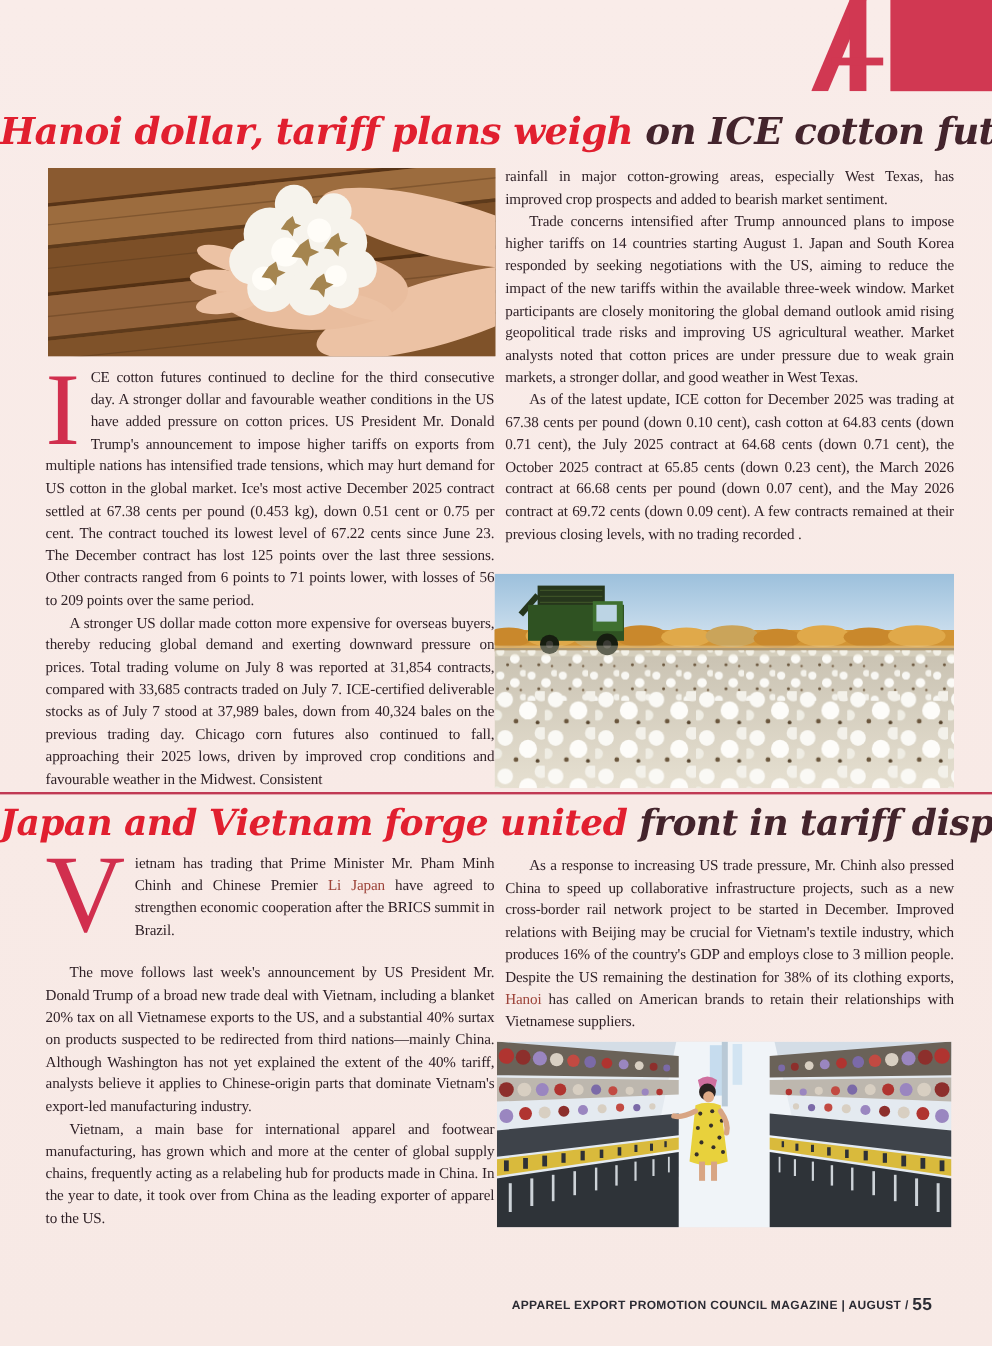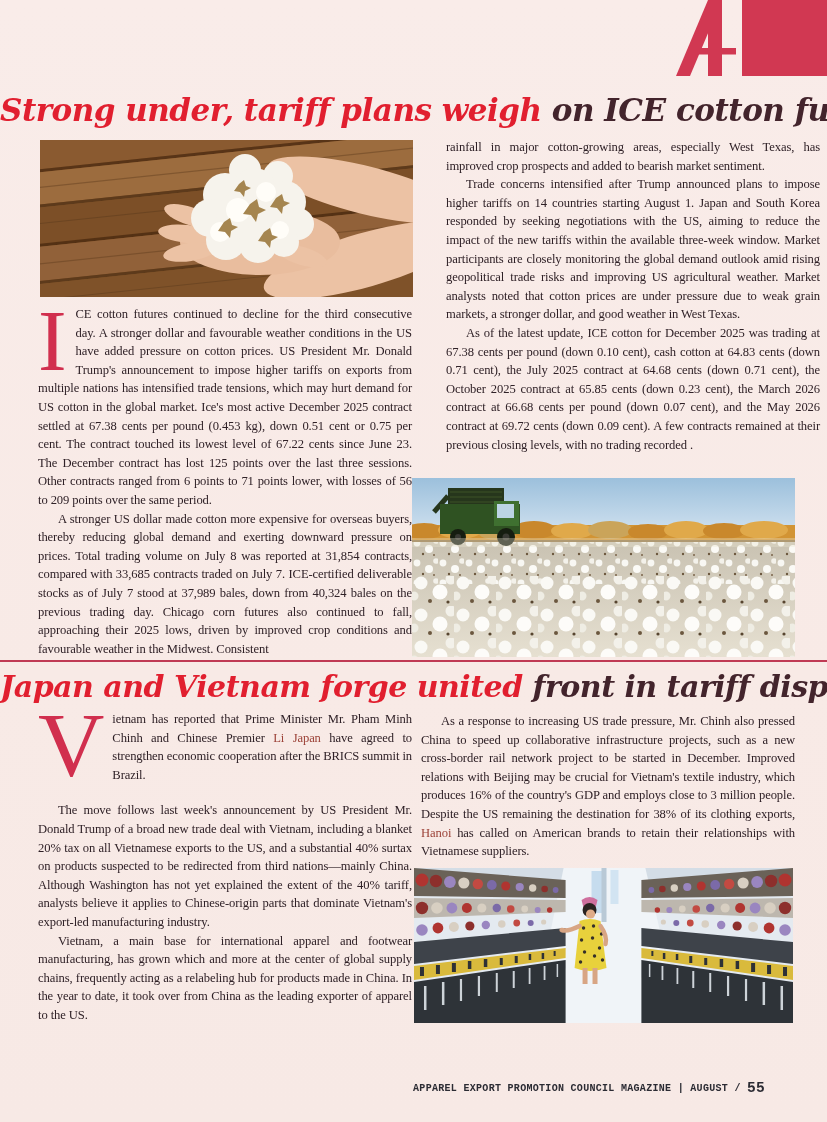--- a/index.html
+++ b/index.html
@@ -22,21 +22,21 @@
   }
   .headline-1{top:90px;font-size:31px;line-height:40px;}
   .headline-2{top:668px;font-size:30px;line-height:38px;}
   .hl-red{color:#e11f2f;}
   .hl-dark{color:#43242c;}
   
   .col{position:absolute;width:374px;font-size:12.6px;line-height:18.6px;text-align:justify;letter-spacing:-0.1px;}
   .col p{margin:0;}
   .col p.indent{text-indent:20px;}
   .a1-left{left:38px;top:305px;}
-  .a1-right{left:446px;top:138px;}
+  .a1-right{left:421px;top:138px;}
   .a2-left{left:38px;top:710px;}
   .a2-right{left:421px;top:712px;}
   .gap-top{margin-top:17px !important;}
   
   .dropcap{
     float:left;color:#d12f4e;font-family:"Liberation Serif", serif;
     font-weight:400;
   }
   .dropcap-i{font-size:86px;line-height:66px;margin:3px 9px 0 0;}
   .dropcap-v{font-size:92px;line-height:66px;margin:2px 8px 0 0;}
@@ -45,42 +45,42 @@
   
   .photo{position:absolute;overflow:hidden;}
   .photo svg{display:block;width:100%;height:100%;}
   .photo-hands{left:40px;top:140px;width:373px;height:157px;}
   .photo-field{left:412px;top:478px;width:383px;height:179px;}
   .photo-factory{left:414px;top:868px;width:379px;height:155px;}
   
   .divider{position:absolute;left:0;top:660px;width:827px;height:2px;background:#c03a54;}
   
   .footer{
-    position:absolute;right:62px;top:1080px;
-    font-family:Liberation Mono, monospace;font-weight:bold;
+    position:absolute;right:50px;top:1080px;
+    font-family:Liberation Sans, sans-serif;font-weight:bold;
     font-size:10px;letter-spacing:0.3px;color:#2b2b33;white-space:nowrap;
   }
   .footer .pagenum{font-size:14.5px;vertical-align:-1px;}
 </style>
 </head>
 <body>
 
 <div class="page">
 
   <div class="masthead-letter">
     <svg viewBox="0 0 62 76" preserveAspectRatio="none" aria-hidden="true">
       <polygon points="0,76 32,0 46,0 14,76" fill="#d13852"></polygon>
       <polygon points="32,0 46,0 46,76 32,76" fill="#d13852"></polygon>
       <rect x="17" y="48" width="43" height="6.5" fill="#d13852"></rect>
     </svg>
   </div>
   <div class="masthead-bar"></div>
 
   <div class="headline headline-1">
-    <span class="hl-red">Strong under, tariff plans weigh</span><span class="hl-dark"> on ICE cotton futures</span>
+    <span class="hl-red">Hanoi dollar, tariff plans weigh</span><span class="hl-dark"> on ICE cotton futures</span>
   </div>
 
   <div class="photo photo-hands">
     <svg viewBox="0 0 373 157" preserveAspectRatio="none" aria-hidden="true">
       <rect width="373" height="157" fill="#7d5128"></rect>
       <g transform="rotate(-6 187 78)">
         <rect x="-40" y="-20" width="460" height="30" fill="#8a5a30"></rect>
         <rect x="-40" y="10" width="460" height="3" fill="#583417"></rect>
         <rect x="-40" y="13" width="460" height="32" fill="#9c6c3e"></rect>
         <rect x="-40" y="45" width="460" height="3" fill="#5d3a1b"></rect>
@@ -212,21 +212,21 @@
     </svg>
   </div>
 
   <div class="divider"></div>
 
   <div class="headline headline-2">
     <span class="hl-red">Japan and Vietnam forge united</span><span class="hl-dark"> front in tariff dispute with US</span>
   </div>
 
   <div class="col a2-left">
-    <p><span class="dropcap dropcap-v">V</span><span>ietnam has reported that Prime Minister Mr. Pham Minh Chinh and Chinese Premier </span><span class="hot">Li Japan</span><span> have agreed to strengthen economic cooperation after the BRICS summit in Brazil.</span></p>
+    <p><span class="dropcap dropcap-v">V</span><span>ietnam has trading that Prime Minister Mr. Pham Minh Chinh and Chinese Premier </span><span class="hot">Li Japan</span><span> have agreed to strengthen economic cooperation after the BRICS summit in Brazil.</span></p>
     <p class="indent gap-top">The move follows last week's announcement by US President Mr. Donald Trump of a broad new trade deal with Vietnam, including a blanket 20% tax on all Vietnamese exports to the US, and a substantial 40% surtax on products suspected to be redirected from third nations—mainly China. Although Washington has not yet explained the extent of the 40% tariff, analysts believe it applies to Chinese-origin parts that dominate Vietnam's export-led manufacturing industry.</p>
     <p class="indent">Vietnam, a main base for international apparel and footwear manufacturing, has grown which and more at the center of global supply chains, frequently acting as a relabeling hub for products made in China. In the year to date, it took over from China as the leading exporter of apparel to the US.</p>
   </div>
 
   <div class="col a2-right">
     <p class="indent"><span>As a response to increasing US trade pressure, Mr. Chinh also pressed China to speed up collaborative infrastructure projects, such as a new cross-border rail network project to be started in December. Improved relations with Beijing may be crucial for Vietnam's textile industry, which produces 16% of the country's GDP and employs close to 3 million people. Despite the US remaining the destination for 38% of its clothing exports, </span><span class="hot">Hanoi</span><span> has called on American brands to retain their relationships with Vietnamese suppliers.</span></p>
   </div>
 
   <div class="photo photo-factory">
     <svg viewBox="0 0 380 155" preserveAspectRatio="none" aria-hidden="true">

